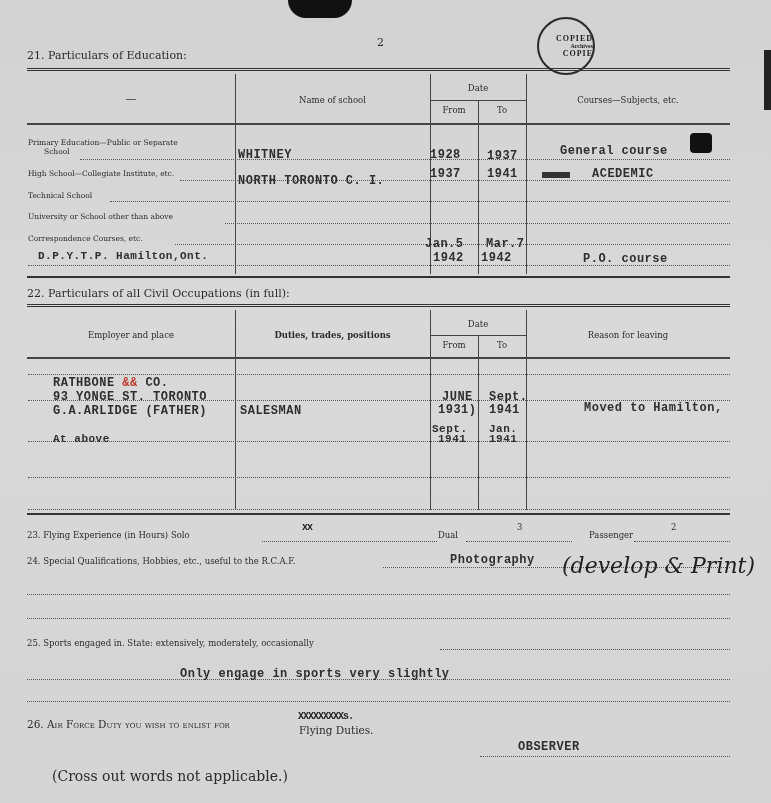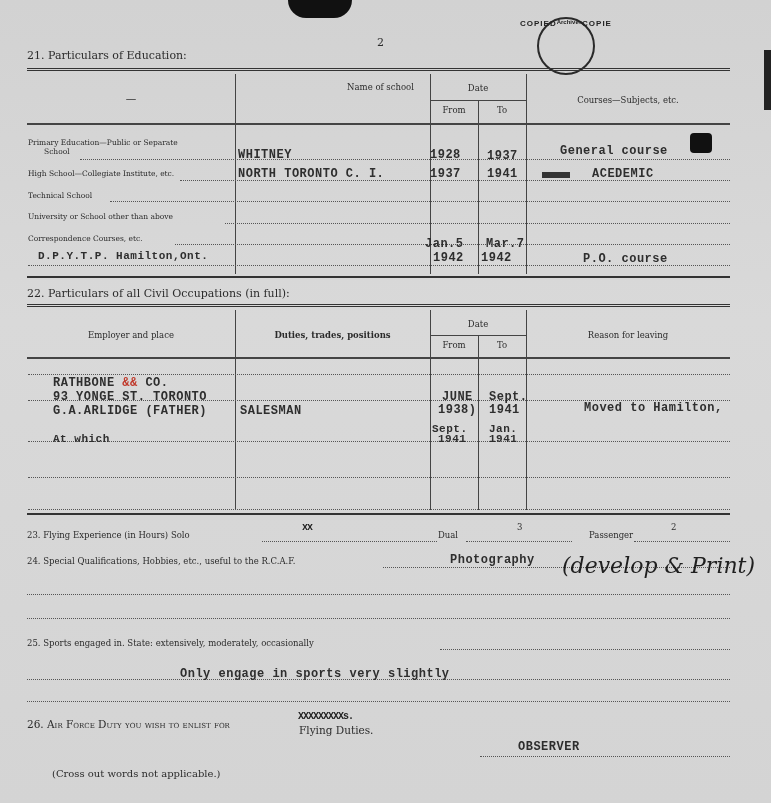--- a/index.html
+++ b/index.html
@@ -19,22 +19,22 @@
   .tiny { font-size:7.5px; }
   .typed { font-family:"Liberation Mono", monospace; font-size:12px; color:#2e2e2e; font-weight:bold; white-space:nowrap; letter-spacing:0.5px; }
   .hline { position:absolute; height:0; border-top:2px solid #333; }
   .hline.double { border-top:3px double #333; }
   .hline.thin { border-top:1px solid #444; }
   .vline { position:absolute; width:0; border-left:1px solid #444; }
   .dots { position:absolute; height:0; border-top:1px dotted #555; }
   .stamp {
     position:absolute; left:537px; top:17px; width:54px; height:54px;
     border:2px solid #2a2a2a; border-radius:50%;
-    display:flex; flex-direction:row; align-items:flex-start; justify-content:center;
-    font-family:Liberation Sans, sans-serif; color:#222;
+    display:flex; flex-direction:column; align-items:flex-end; justify-content:center;
+    font-family:Liberation Serif, serif; color:#222;
   }
   .stamp .s1 { font-size:8px; font-weight:bold; letter-spacing:1px; }
   .stamp .s2 { font-size:6px; font-weight:bold; }
   .stamp .s3 { font-size:8px; font-weight:bold; letter-spacing:1px; }
   .blot { position:absolute; left:288px; top:0; width:64px; height:18px; background:#111; border-radius:0 0 40px 40px; }
   .edgebar { position:absolute; left:764px; top:50px; width:7px; height:60px; background:#222; }
   .redamp { color:#c0392b; }
   .hand { font-family:"DejaVu Serif", serif; font-style:italic; font-size:22px; color:#1f1f1f; }
   .xed { font-family:"Liberation Mono", monospace; font-weight:bold; color:#222; font-size:10px; letter-spacing:-1px; }
   .center { text-align:center; }
@@ -57,40 +57,40 @@
 
   <div class="abs label" style="left:27px;top:49px;font-size:11px;">21. Particulars of Education:</div>
   <div class="hline double" style="left:27px;top:68px;width:703px;"></div>
 
   <div class="vline" style="left:235px;top:74px;height:200px;"></div>
   <div class="vline" style="left:430px;top:74px;height:200px;"></div>
   <div class="vline" style="left:478px;top:100px;height:174px;"></div>
   <div class="vline" style="left:526px;top:74px;height:200px;"></div>
 
   <div class="abs label center" style="left:27px;top:92px;width:208px;">—</div>
-  <div class="abs label center small" style="left:235px;top:82px;width:195px;margin-left:48px;">Name of school</div>
+  <div class="abs label center small" style="left:235px;top:95px;width:195px;">Name of school</div>
   <div class="abs label center small" style="left:430px;top:83px;width:96px;">Date</div>
   <div class="hline thin" style="left:430px;top:100px;width:96px;"></div>
   <div class="abs label center small" style="left:430px;top:105px;width:48px;">From</div>
   <div class="abs label center small" style="left:478px;top:105px;width:48px;">To</div>
   <div class="abs label center small" style="left:526px;top:95px;width:204px;">Courses—Subjects, etc.</div>
   <div class="hline thin" style="left:27px;top:123px;width:703px;border-top-width:2px;"></div>
 
   <div class="abs label tiny" style="left:28px;top:138px;">Primary Education—Public or Separate</div>
   <div class="abs label tiny" style="left:44px;top:147px;">School</div>
   <div class="dots" style="left:80px;top:159px;width:650px;"></div>
   <div class="abs typed" style="left:238px;top:148px;">WHITNEY</div>
   <div class="abs typed" style="left:430px;top:148px;">1928</div>
   <div class="abs typed" style="left:487px;top:149px;">1937</div>
   <div class="abs typed" style="left:560px;top:144px;">General course</div>
   <div class="abs" style="left:690px;top:133px;width:22px;height:20px;background:#111;border-radius:4px;"></div>
 
   <div class="abs label tiny" style="left:28px;top:169px;">High School—Collegiate Institute, etc.</div>
   <div class="dots" style="left:180px;top:180px;width:550px;"></div>
-  <div class="abs typed" style="left:238px;top:167px;">NORTH TORONTO C. I.</div>
+  <div class="abs typed" style="left:238px;top:174px;">NORTH TORONTO C. I.</div>
   <div class="abs typed" style="left:430px;top:167px;">1937</div>
   <div class="abs typed" style="left:487px;top:167px;">1941</div>
   <div class="abs" style="left:542px;top:172px;width:28px;height:6px;background:#333;"></div>
   <div class="abs typed" style="left:592px;top:167px;">ACEDEMIC</div>
 
   <div class="abs label tiny" style="left:28px;top:191px;">Technical School</div>
   <div class="dots" style="left:110px;top:201px;width:620px;"></div>
 
   <div class="abs label tiny" style="left:28px;top:212px;">University or School other than above</div>
   <div class="dots" style="left:225px;top:223px;width:505px;"></div>
@@ -132,26 +132,26 @@
 
   <div class="abs typed" style="left:53px;top:376px;">
     <span>RATHBONE</span>
     <span class="redamp">&amp;&amp;</span>
     <span>CO.</span>
   </div>
   <div class="abs typed" style="left:53px;top:390px;">93 YONGE ST. TORONTO</div>
   <div class="abs typed" style="left:53px;top:404px;">G.A.ARLIDGE (FATHER)</div>
   <div class="abs typed" style="left:240px;top:404px;">SALESMAN</div>
   <div class="abs typed" style="left:442px;top:390px;">JUNE</div>
-  <div class="abs typed" style="left:438px;top:403px;">1938)</div>
+  <div class="abs typed" style="left:438px;top:403px;">1931)</div>
   <div class="abs typed" style="left:489px;top:390px;">Sept.</div>
   <div class="abs typed" style="left:489px;top:403px;">1941</div>
   <div class="abs typed" style="left:544px;top:401px;padding-left:40px;">Moved to Hamilton,</div>
 
-  <div class="abs typed" style="left:53px;top:433px;font-size:11px;">At which</div>
+  <div class="abs typed" style="left:53px;top:433px;font-size:11px;">At above</div>
   <div class="abs typed" style="left:432px;top:423px;font-size:11px;">Sept.</div>
   <div class="abs typed" style="left:438px;top:433px;font-size:11px;">1941</div>
   <div class="abs typed" style="left:489px;top:423px;font-size:11px;">Jan.</div>
   <div class="abs typed" style="left:489px;top:433px;font-size:11px;">1941</div>
 
   <div class="hline" style="left:27px;top:513px;width:703px;"></div>
 
   <div class="abs label small" style="left:27px;top:530px;">23. Flying Experience (in Hours) Solo</div>
   <div class="dots" style="left:262px;top:541px;width:175px;"></div>
   <div class="abs xed" style="left:302px;top:522px;">xx</div>
@@ -173,15 +173,15 @@
   <div class="dots" style="left:440px;top:649px;width:290px;"></div>
   <div class="dots" style="left:27px;top:679px;width:703px;"></div>
   <div class="abs typed" style="left:180px;top:667px;">Only engage in sports very slightly</div>
   <div class="dots" style="left:27px;top:701px;width:703px;"></div>
 
   <div class="abs label" style="left:27px;top:718px;font-size:10.5px;font-variant:small-caps;">26. Air Force Duty you wish to enlist for</div>
   <div class="abs xed" style="left:298px;top:711px;">XXXXXXXXXs.</div>
   <div class="abs label" style="left:299px;top:724px;font-size:10.5px;">Flying Duties.</div>
   <div class="dots" style="left:480px;top:756px;width:250px;"></div>
   <div class="abs typed" style="left:518px;top:740px;">OBSERVER</div>
-  <div class="abs label" style="left:52px;top:768px;font-size:10px;">(Cross out words not applicable.)</div>
+  <div class="abs label" style="left:52px;top:768px;font-size:14px;">(Cross out words not applicable.)</div>
 
 </div>
 
 </body></html>

